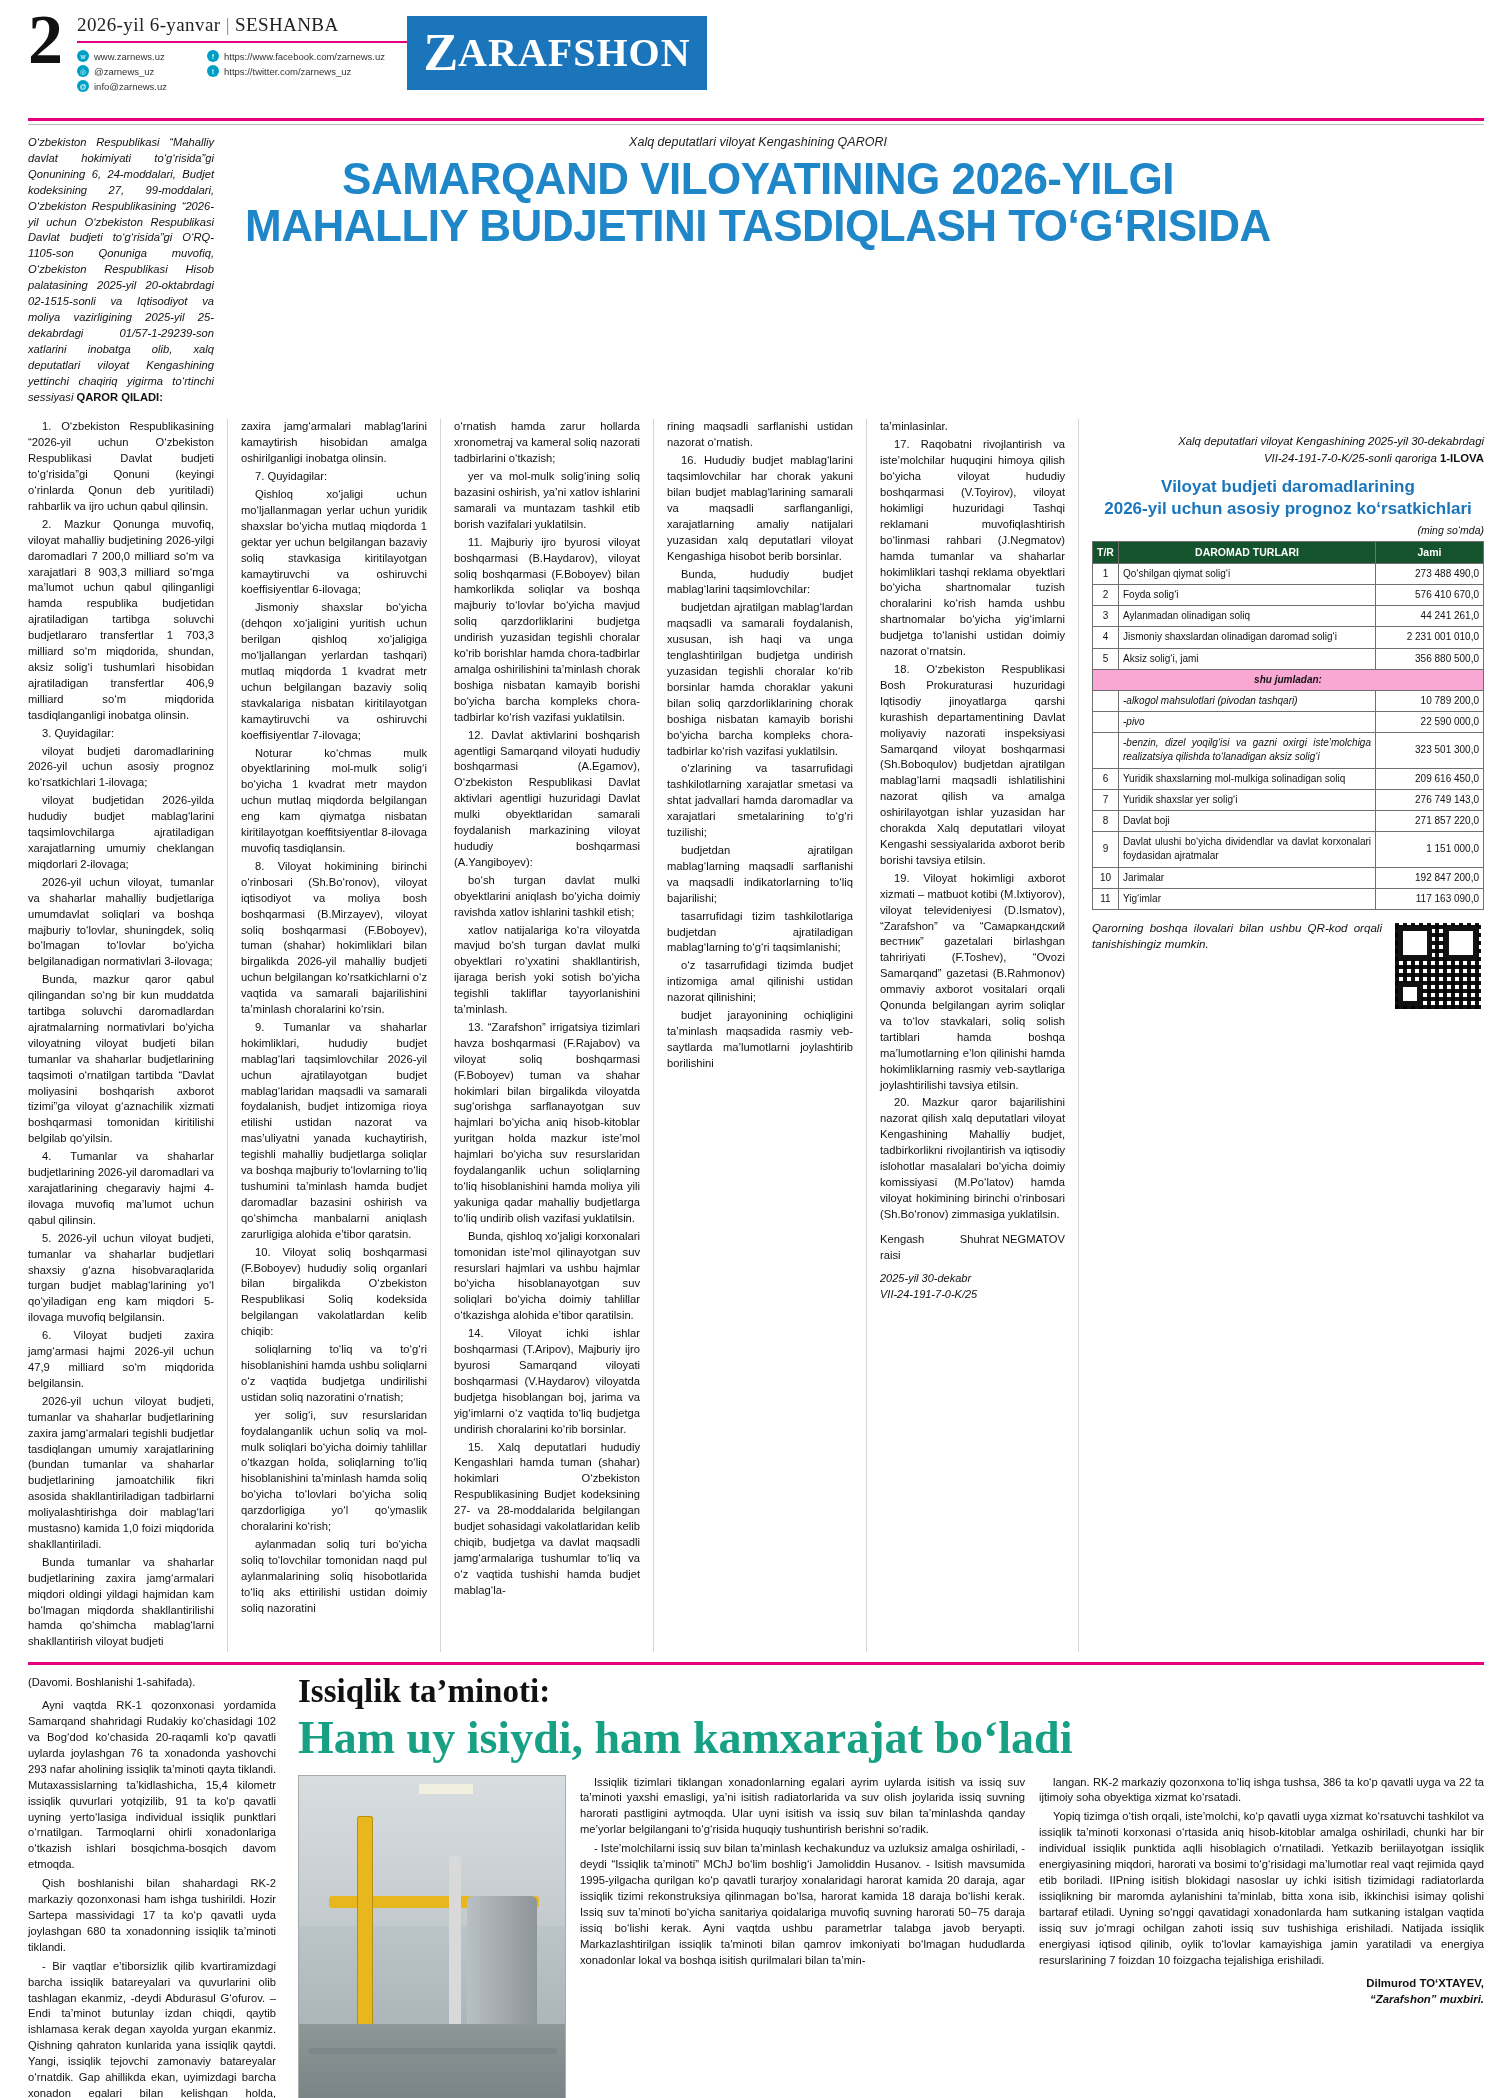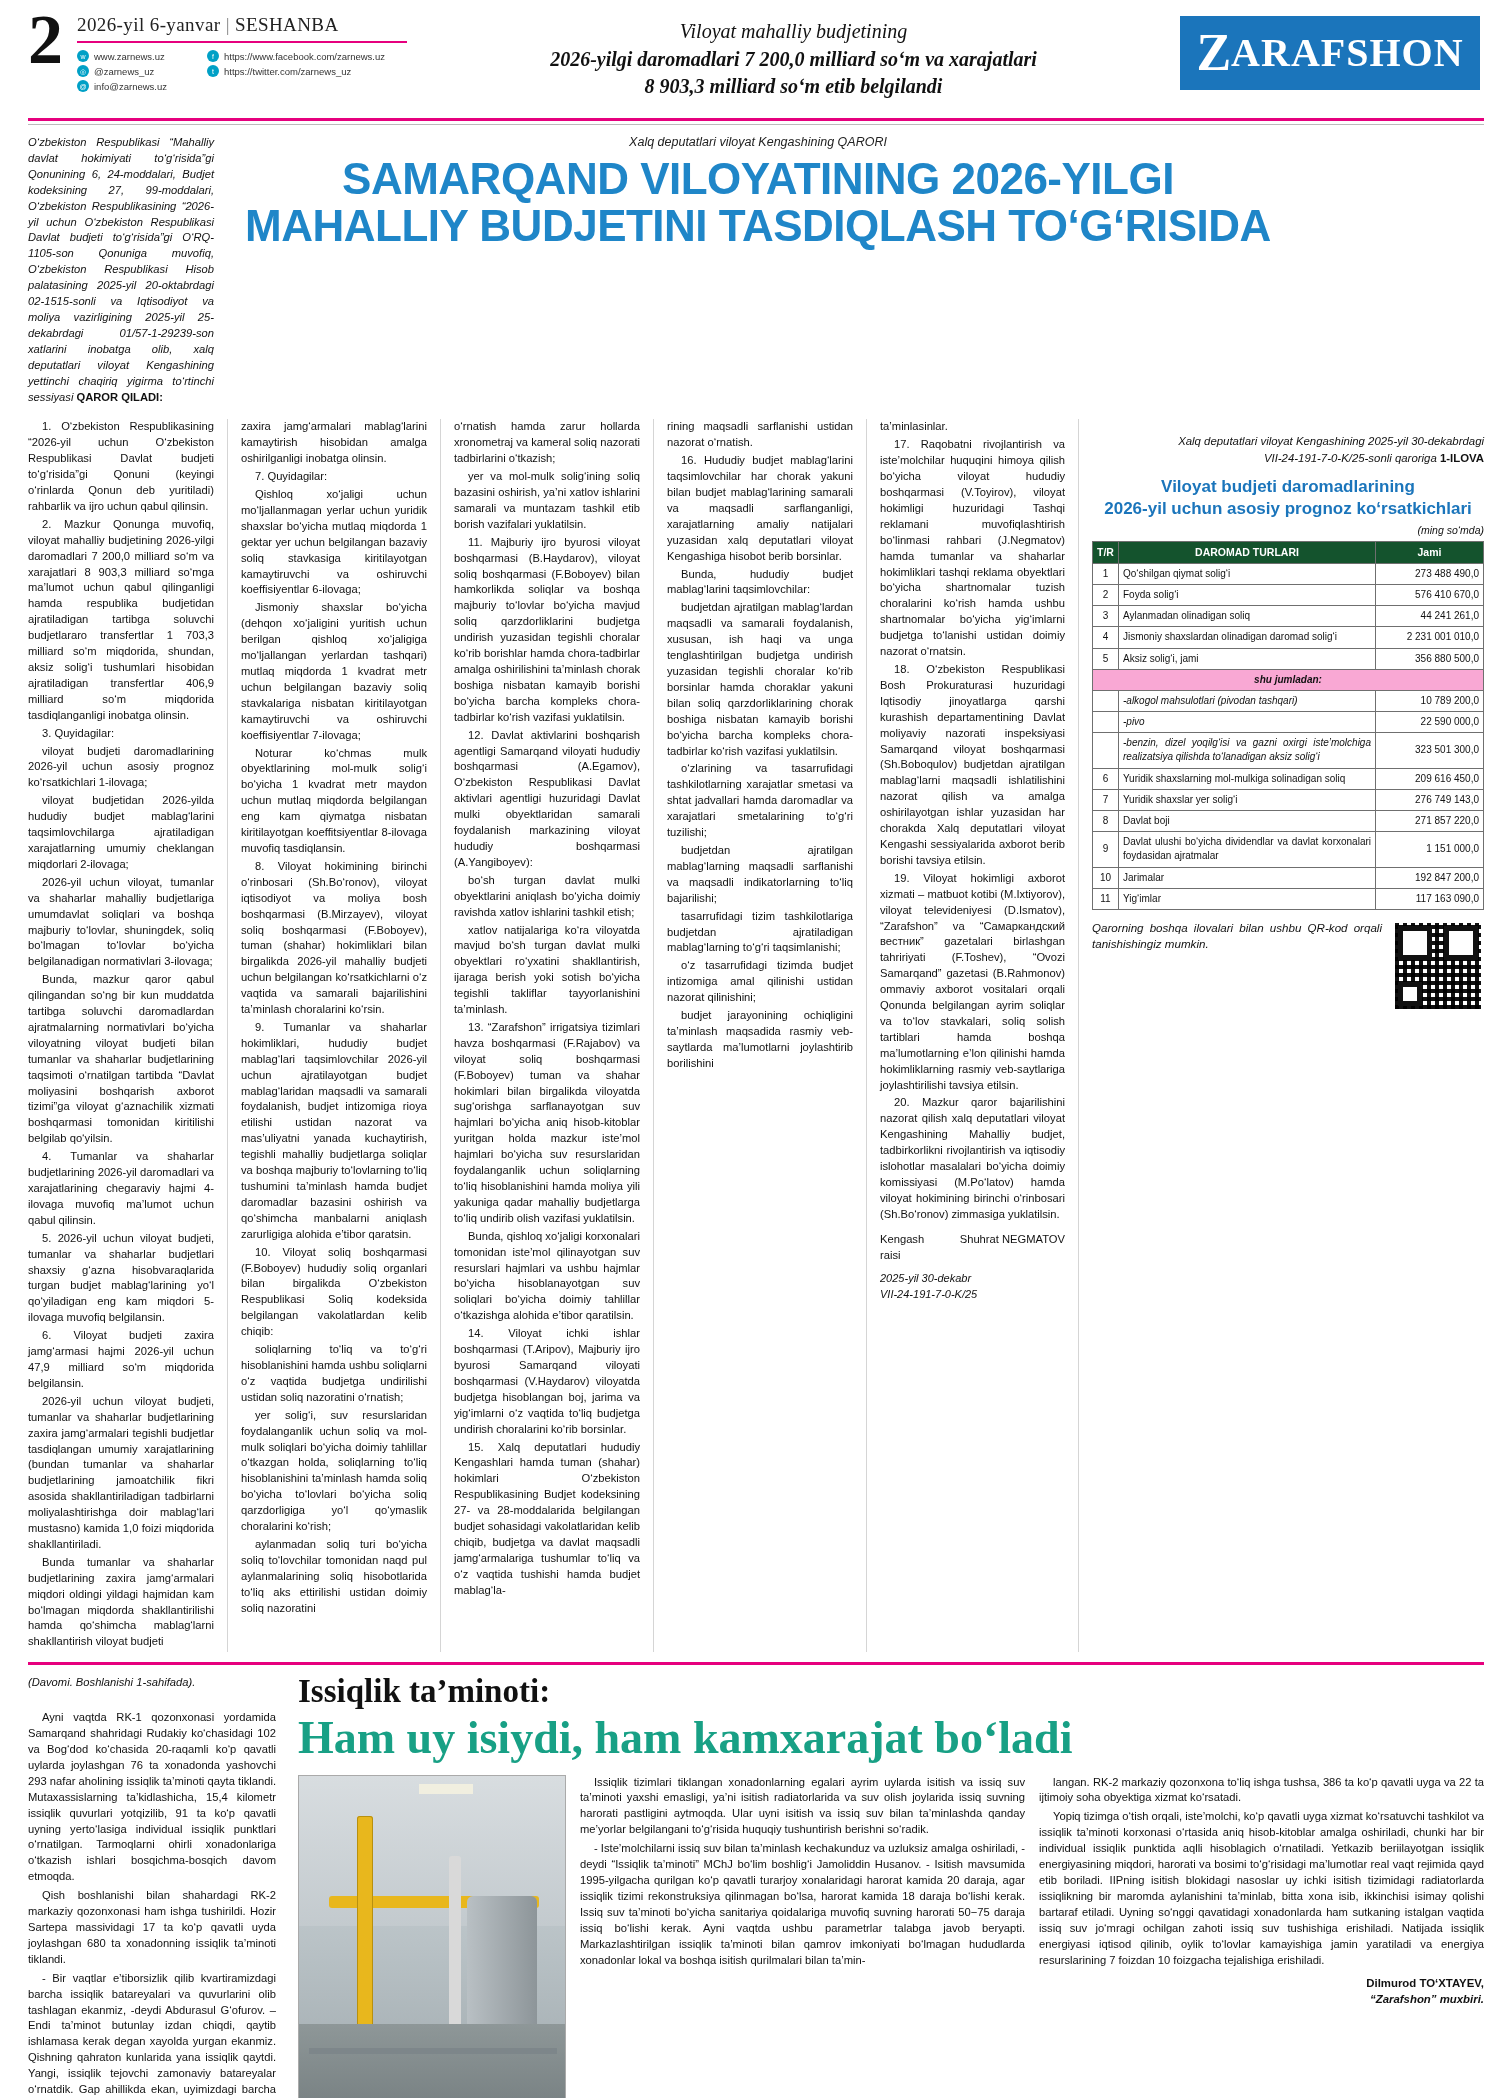--- a/index.html
+++ b/index.html
@@ -107,21 +107,21 @@
     content:""; position:absolute; width:24px; height:24px; border:5px solid #111; background:#fff;
   }
   .qr:before { top:3px; left:3px; }
   .qr:after { top:3px; right:3px; }
   .qr i { bottom:3px; left:3px; display:block; }
 
   
   .bottom-rule { height:3px; background:#e6007e; margin:10px 28px 0 28px; }
   .bottom-wrap { display:flex; padding:10px 28px 0 28px; }
   .b-col1 { width:262px; padding-right:14px; font-size:11.2px; line-height:1.42; text-align:justify; }
-  .b-col1 .dav { font-style:italic; margin-bottom:19px; }
+  .b-col1 .dav { margin-bottom:7px; }
   .b-col1 p { margin:0 0 3px 0; text-indent:14px; }
   .b-right { flex:1; padding-left:8px; }
   .issiq { font-family:"Liberation Serif", serif; font-weight:700; font-size:33px; color:#111; line-height:1; margin-bottom:6px; }
   .big-head {
     font-family:"Liberation Serif", serif; font-weight:700; font-size:46px; color:#18a085; line-height:1.05; margin-bottom:12px;
   }
   .photo-row { display:flex; gap:14px; }
   .photo {
     width:268px; height:370px; flex:0 0 268px; position:relative; overflow:hidden;
     background:linear-gradient(180deg,#cfd5d8 0%,#b9c2c6 45%,#9aa4a8 100%);
@@ -170,25 +170,20 @@
         <div class="mlink">
           <span class="dot">t</span>
           <span>https://twitter.com/zarnews_uz</span>
         </div>
         <div class="mlink">
           <span class="dot">@</span>
           <span>info@zarnews.uz</span>
         </div>
       </div>
     </div>
-    <div class="mast-center">
-      <div class="l1">Viloyat mahalliy budjetining</div>
-      <div class="l2">2026-yilgi daromadlari 7 200,0 milliard so‘m va xarajatlari</div>
-      <div class="l3">8 903,3 milliard so‘m etib belgilandi</div>
-    </div>
     <div class="logo-box">
       <span class="z">Z</span>
       <span class="rest">ARAFSHON</span>
     </div>
   </div>
   <div class="mast-rule"></div>
   <div class="mast-rule2"></div>
 
   <div class="top-area">
     <div class="col-left-intro">

